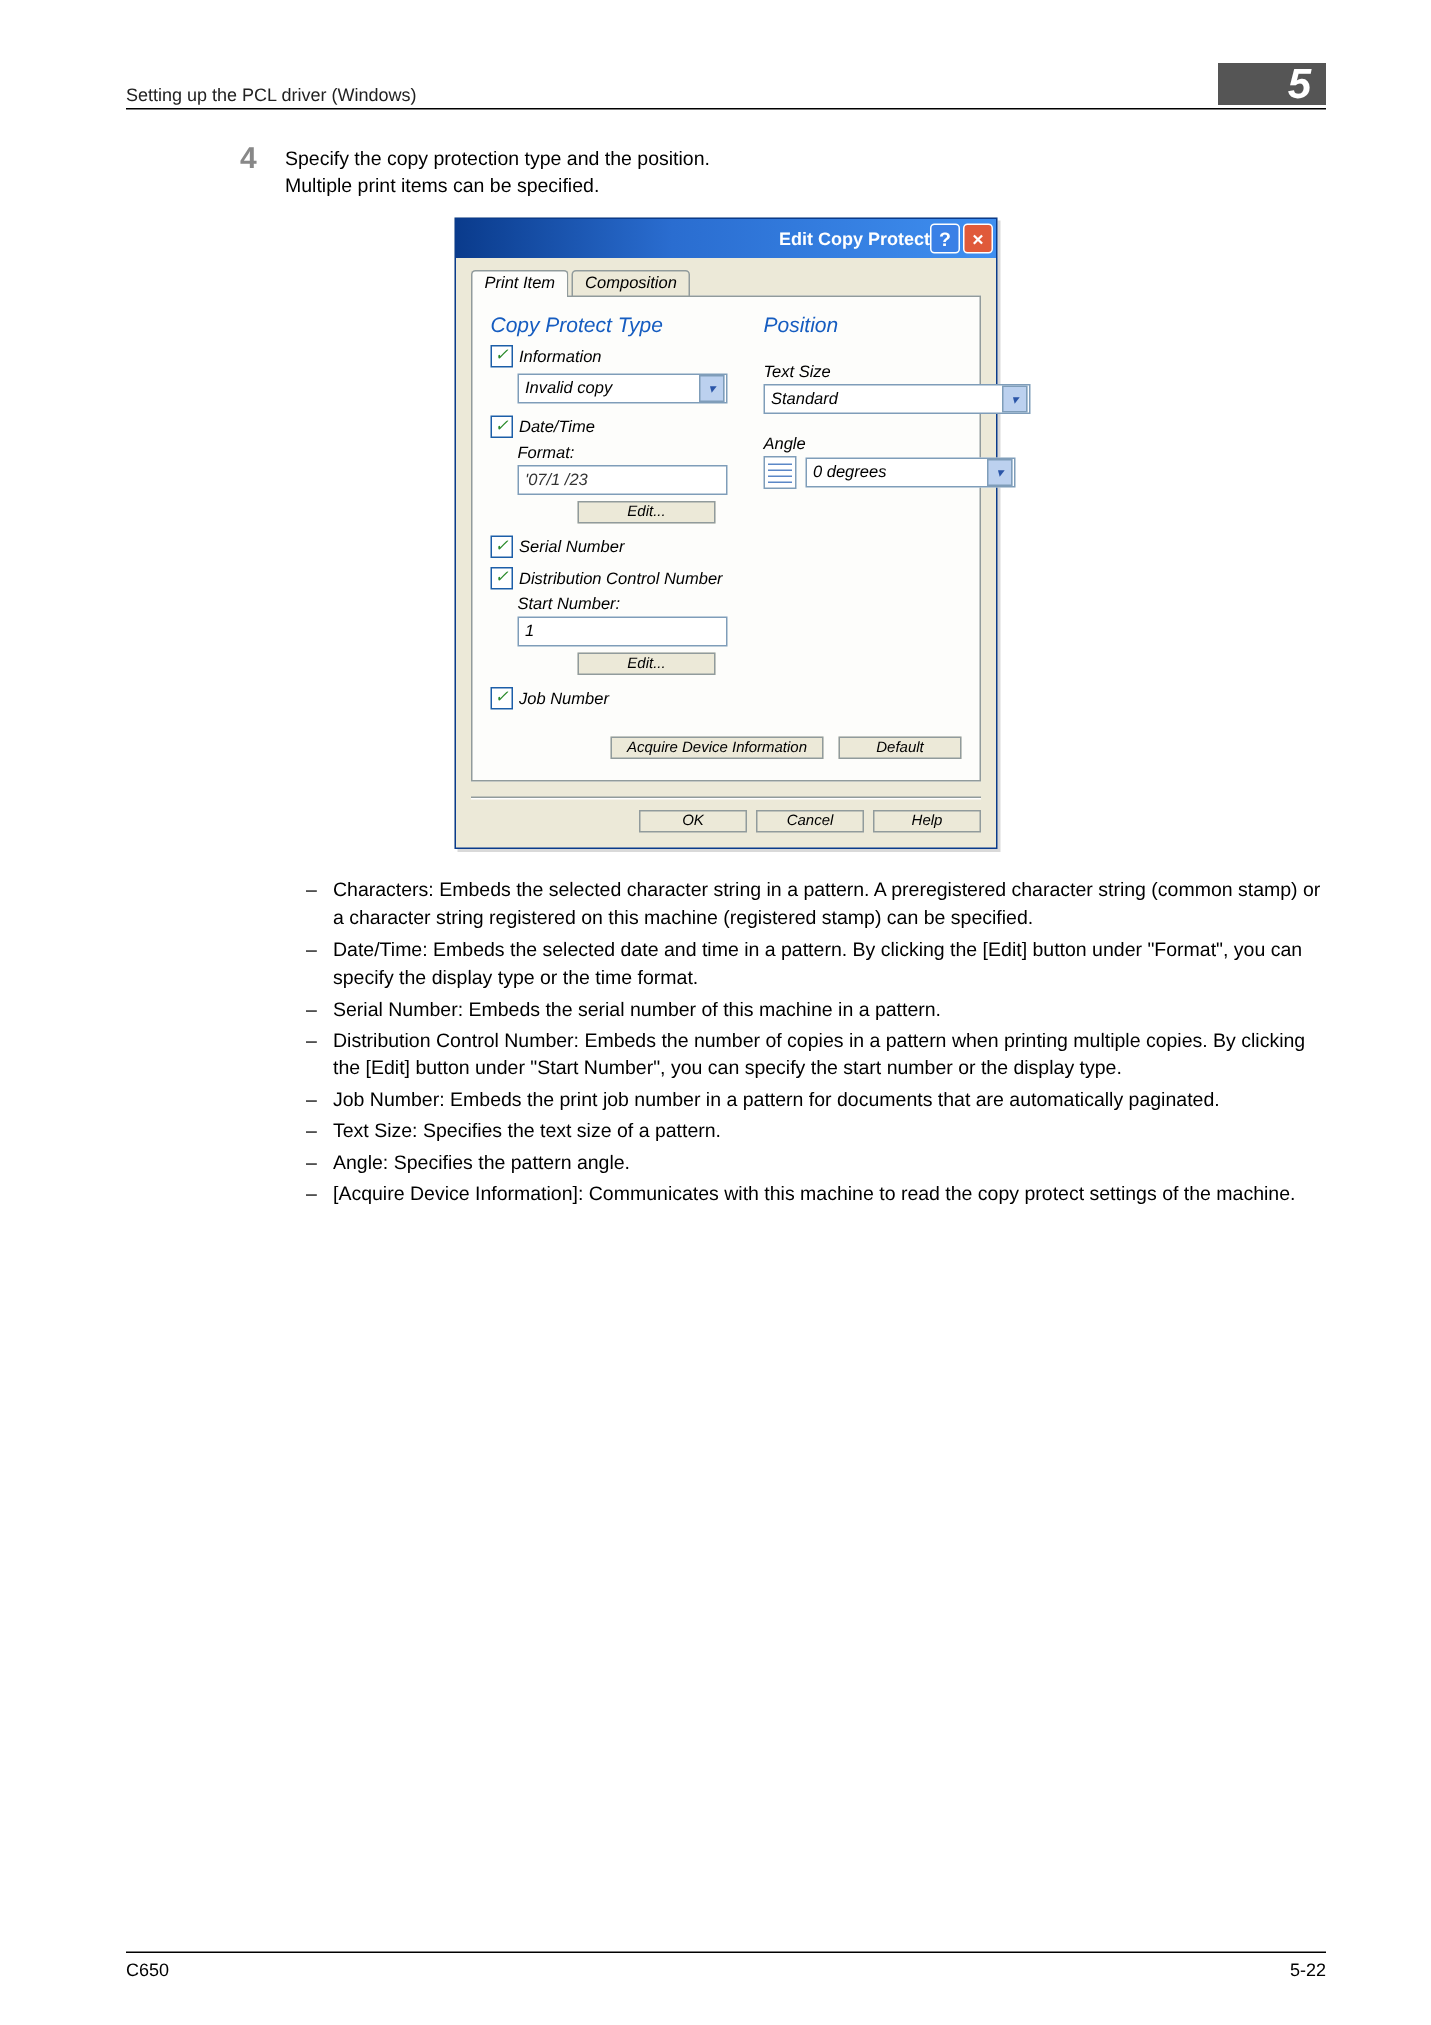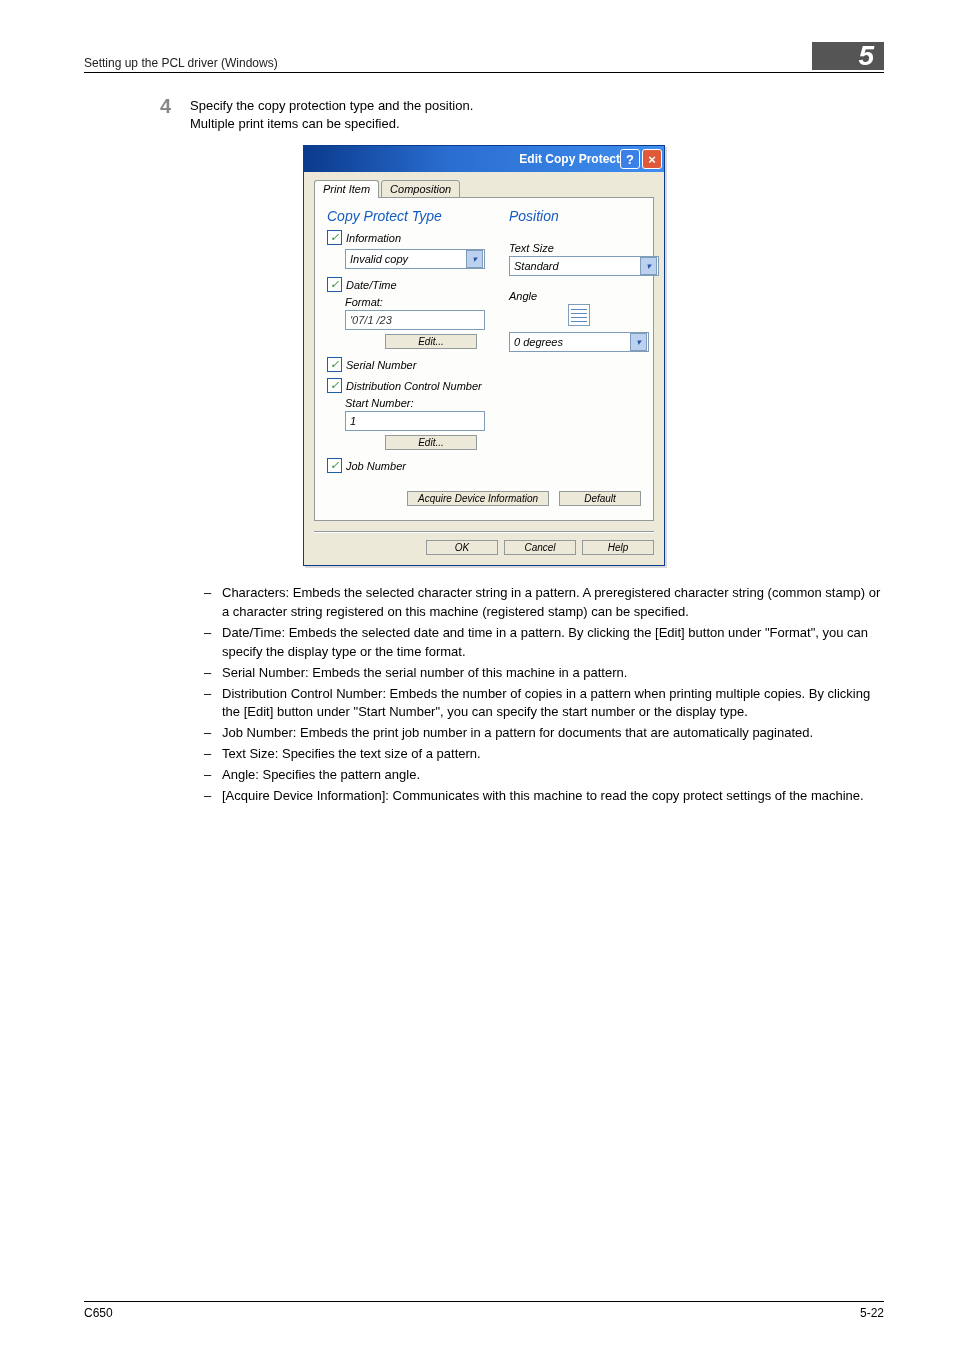--- a/index.html
+++ b/index.html
@@ -128,21 +128,21 @@
     margin-right:-3px;
   }
   .readonly { background:#fff; color:#333; }
   .btn {
     border:1px solid #919b9c; background:#ece9d8;
     padding: 1px 0; text-align:center; font-size:10px;
     cursor:pointer;
   }
   .btn-small { width: 90px; margin-top:4px; }
   .start-input { width:130px; }
-  .angle-row { display:flex; align-items:center; gap:6px;flex-direction:column; }
+  .angle-row { display:flex; align-items:center; gap:6px; }
   .angle-icon {
     width:22px; height:22px; border:1px solid #7f9db9; background:#fff;
     display:flex; flex-direction:column; justify-content:space-around; padding:2px;
     box-sizing:border-box;
   }
   .angle-icon .l { height:1px; background:#5b87c7; }
   .angle-combo { flex:1; }
   .dlg-footer-row1 {
     display:flex; justify-content:flex-end; gap:10px; margin-top:14px;
   }

